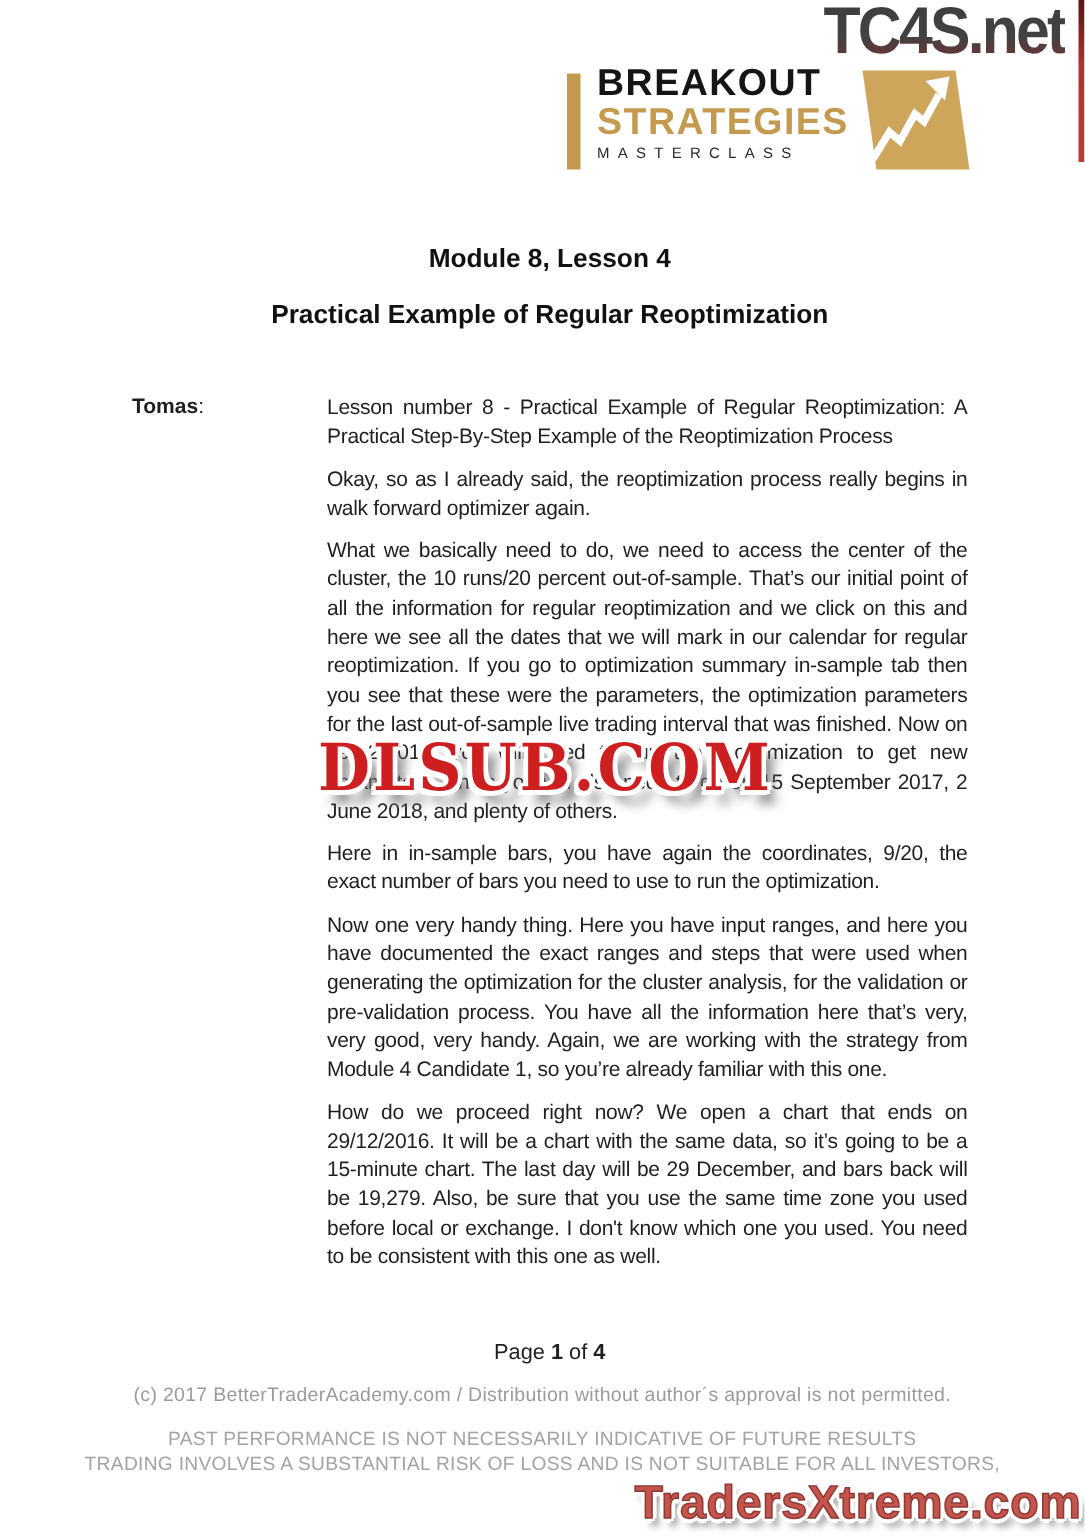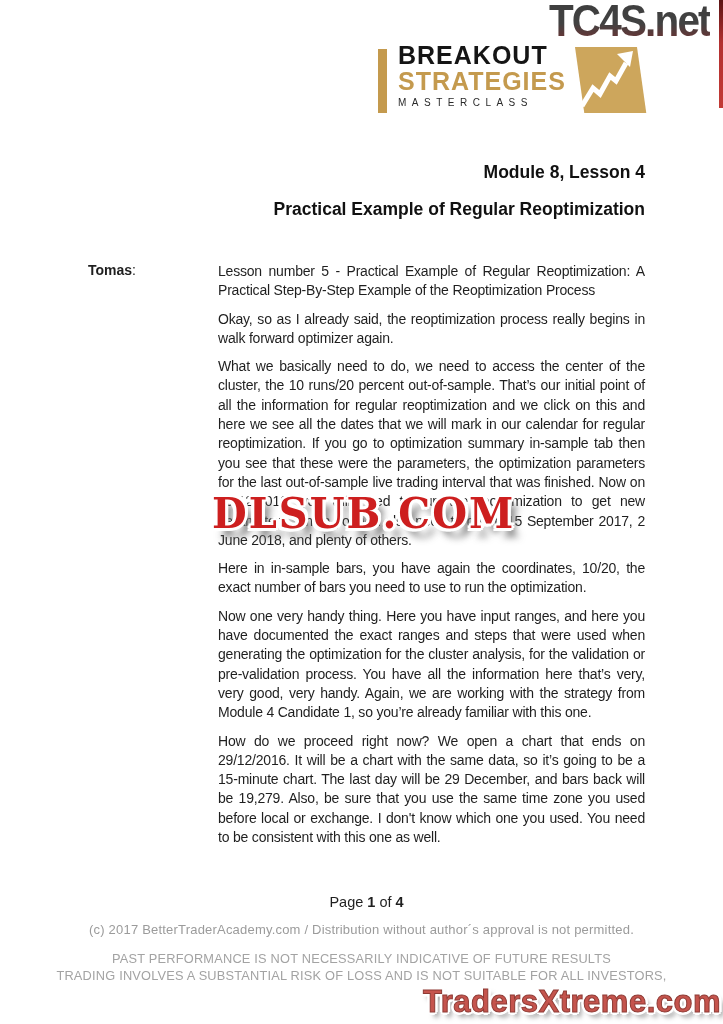--- a/index.html
+++ b/index.html
@@ -30,21 +30,21 @@
   .brand-l2{font-size:25px;font-weight:800;color:#c49a4e;letter-spacing:1px;line-height:26px;}
   .brand-l3{font-size:10px;font-weight:400;color:#2a2a2a;letter-spacing:5.5px;margin-top:3px;}
   .brand-chart{position:relative;width:62px;height:66px;margin-left:9px;margin-top:5px;}
   .brand-chart .sq{
     position:absolute;inset:0;background:#cda65c;
     transform:skewX(8deg);transform-origin:top left;
   }
   .brand-chart svg{position:absolute;left:0;top:0;}
 
   
-  .h-title{position:absolute;left:88px;width:557px;text-align:right;
+  .h-title{position:absolute;left:88px;width:557px;text-align:center;
     font-size:17.5px;font-weight:700;color:#111;}
   .h1{top:162px;}
   .h2{top:199px;}
 
   
   .content{position:absolute;left:88px;top:262px;width:557px;display:flex;}
   .speaker{width:130px;font-size:14px;color:#1f1f1f;}
   .speaker b{font-weight:700;}
   .paragraphs{width:427px;}
   .paragraphs p{
@@ -106,24 +106,24 @@
       </svg>
     </div>
   </div>
 
   <div class="h-title h1">Module 8, Lesson 4</div>
   <div class="h-title h2">Practical Example of Regular Reoptimization</div>
 
   <div class="content">
     <div class="speaker"><b>Tomas</b><span>:</span></div>
     <div class="paragraphs">
-      <p>Lesson number 5 - Practical Example of Regular Reoptimization: A Practical Step-By-Step Example of the Reoptimization Process</p>
+      <p>Lesson number 8 - Practical Example of Regular Reoptimization: A Practical Step-By-Step Example of the Reoptimization Process</p>
       <p>Okay, so as I already said, the reoptimization process really begins in walk forward optimizer again.</p>
       <p>What we basically need to do, we need to access the center of the cluster, the 10 runs/20 percent out-of-sample. That’s our initial point of all the information for regular reoptimization and we click on this and here we see all the dates that we will mark in our calendar for regular reoptimization. If you go to optimization summary in-sample tab then you see that these were the parameters, the optimization parameters for the last out-of-sample live trading interval that was finished. Now on 29-12-2016, you will need to run the reoptimization to get new parameters, which you will also need to do on 15 September 2017, 2 June 2018, and plenty of others.</p>
-      <p>Here in in-sample bars, you have again the coordinates, 10/20, the exact number of bars you need to use to run the optimization.</p>
+      <p>Here in in-sample bars, you have again the coordinates, 9/20, the exact number of bars you need to use to run the optimization.</p>
       <p>Now one very handy thing. Here you have input ranges, and here you have documented the exact ranges and steps that were used when generating the optimization for the cluster analysis, for the validation or pre-validation process. You have all the information here that’s very, very good, very handy. Again, we are working with the strategy from Module 4 Candidate 1, so you’re already familiar with this one.</p>
       <p>How do we proceed right now? We open a chart that ends on 29/12/2016. It will be a chart with the same data, so it’s going to be a 15-minute chart. The last day will be 29 December, and bars back will be 19,279. Also, be sure that you use the same time zone you used before local or exchange. I don't know which one you used. You need to be consistent with this one as well.</p>
     </div>
   </div>
 
   <div class="watermark">DLSUB.COM</div>
 
   <div class="page-num">
     <span>Page</span>
     <span class="b">1</span>

